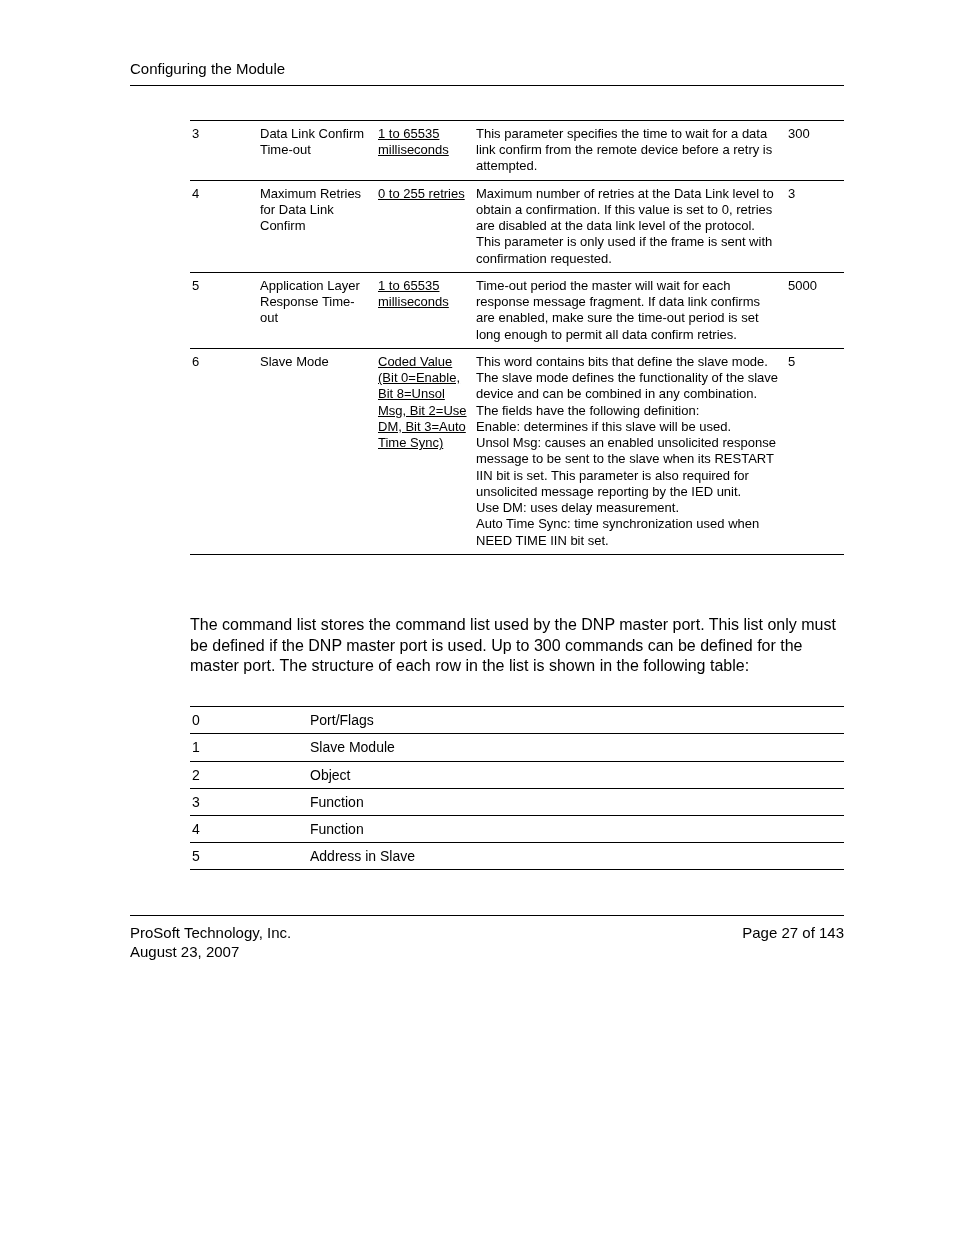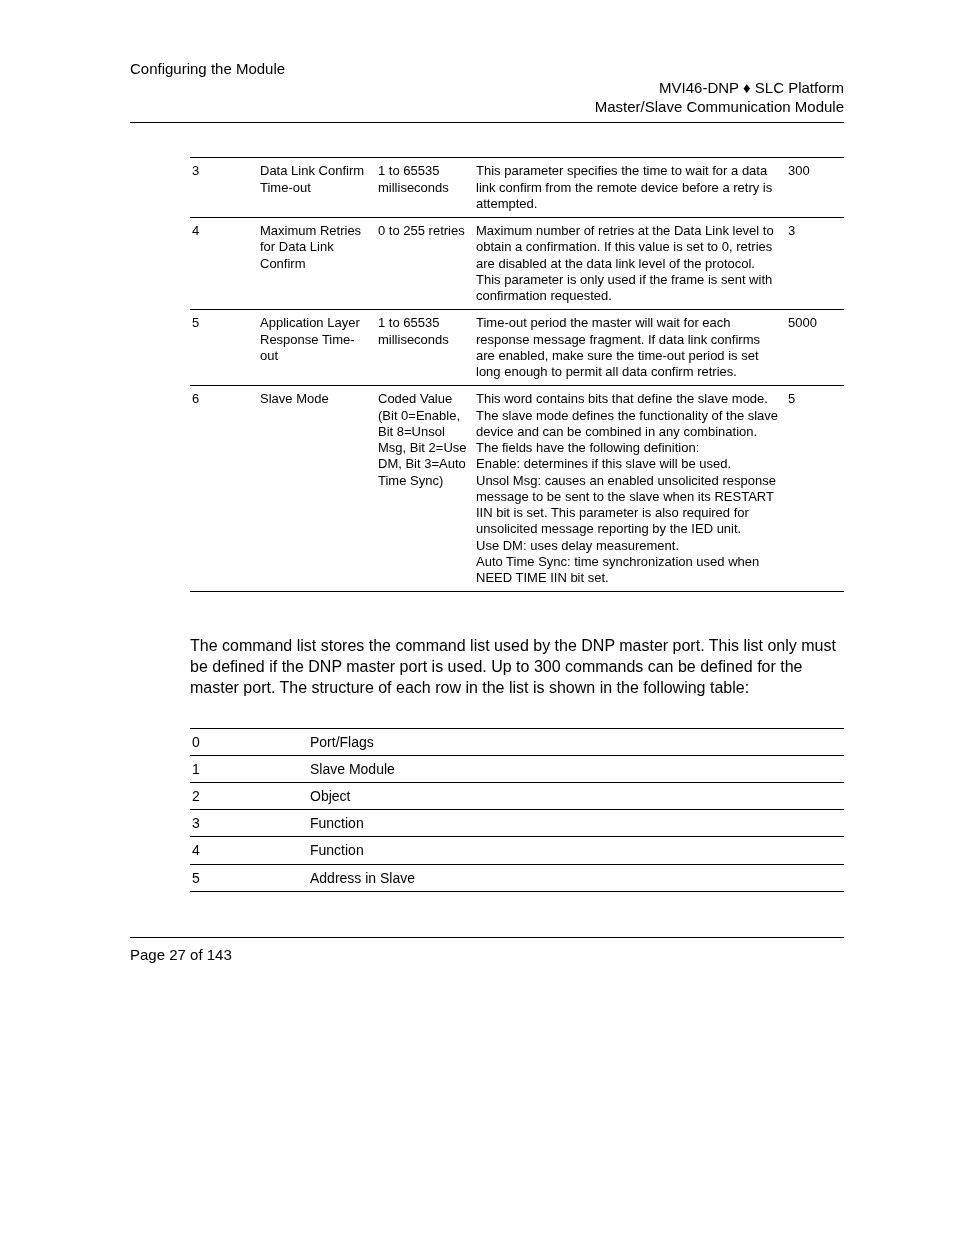--- a/index.html
+++ b/index.html
@@ -36,25 +36,25 @@
     vertical-align: top;
     border-bottom: 0.75px solid #000;
   }
   table.param tr.spacer td {
     border-bottom: 0.75px solid #000;
     padding: 0;
     height: 4px;
   }
   .col-idx { width: 60px; }
   .col-name { width: 110px; }
-  .col-range { width: 90px; }
+  .col-range { width: 90px; text-decoration: underline; }
   .col-desc { width: auto; }
   .col-def { width: 50px; padding-left:6px; }
   .para {
-    margin: 44px 0 25px 0;
+    margin: 60px 0 25px 0;
     font-size: 16px;
     line-height: 1.3;
   }
   table.cmd {
     border-collapse: collapse;
     width: 100%;
     font-size: 14px;
     line-height: 1.3;
   }
   table.cmd td {
@@ -75,24 +75,20 @@
     padding-top: 8px;
     margin-top: 45px;
     font-size: 15px;
   }
 </style>
 </head>
 <body>
 
 <div class="header">
   <div class="header-left">Configuring the Module</div>
-  <div class="header-right">
-    <div>MVI46-DNP ♦ SLC Platform</div>
-    <div>Master/Slave Communication Module</div>
-  </div>
 </div>
 
 <div class="content-block">
 
   <table class="param">
     <tbody>
         <tr class="spacer">
           <td colspan="5"></td>
         </tr>
     </tbody>
@@ -164,14 +160,18 @@
         <tr>
           <td class="cmd-col-idx">5</td>
           <td>Address in Slave</td>
         </tr>
       </tbody>
   </table>
 
 </div>
 
 <div class="footer">
+  <div>
+    <div>ProSoft Technology, Inc.</div>
+    <div>August 23, 2007</div>
+  </div>
   <div>Page 27 of 143</div>
 </div>
 
 </body></html>

